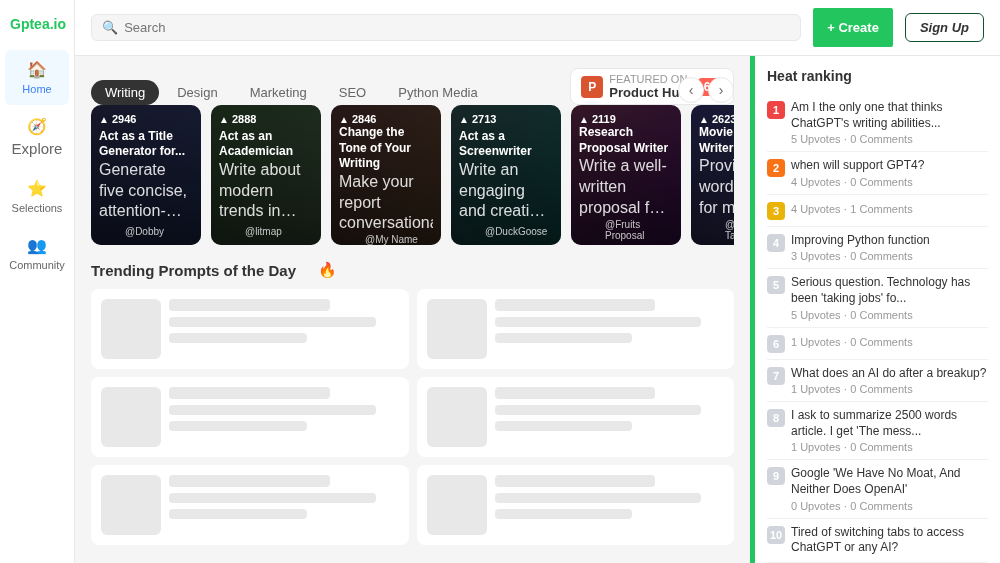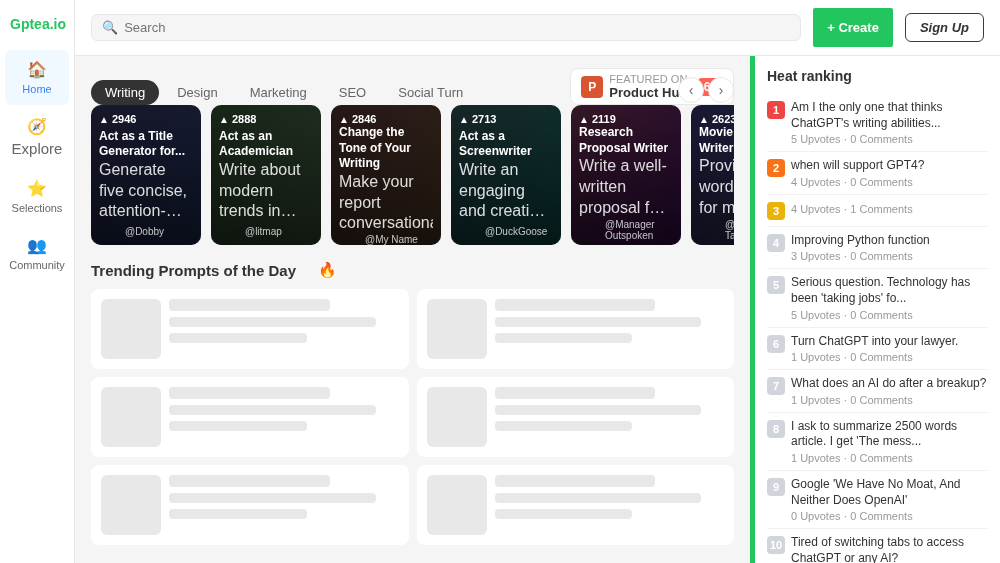--- a/index.html
+++ b/index.html
@@ -115,21 +115,21 @@
 
   <div class="content">
     <div class="main-content">
 
       <div class="filter-tabs">
         <div id="filter-tab-list" style="display: flex; gap: 4px; flex-wrap: nowrap;">
             <button class="filter-tab active">Writing</button>
             <button class="filter-tab">Design</button>
             <button class="filter-tab">Marketing</button>
             <button class="filter-tab">SEO</button>
-            <button class="filter-tab">Social Turn</button>
+            <button class="filter-tab">Python Media</button>
           </div>
         <div class="ph-badge">
           <div class="ph-logo">P</div>
           <div>
             <div class="ph-text">FEATURED ON</div>
             <div class="ph-title">Product Hunt</div>
           </div>
           <div class="ph-count">60</div>
         </div>
       </div>
@@ -200,21 +200,21 @@
     <div class="card-overlay"></div>
     <div class="card-content">
       <div class="card-votes">
         <span class="card-votes-icon">▲</span>
         <span>2119</span>
       </div>
       <div>
         <div class="card-title">Research Proposal Writer</div>
         <div class="card-desc">Write a well-written proposal for a provided research topic</div>
       </div>
-      <div class="card-author">@Manager Outspoken</div>
+      <div class="card-author">@Fruits Proposal</div>
     </div>
   </div>
             <div class="card" style="background: linear-gradient(135deg, rgb(26, 26, 58) 0%, rgb(42, 42, 74) 100%);">
     <div class="card-overlay"></div>
     <div class="card-content">
       <div class="card-votes">
         <span class="card-votes-icon">▲</span>
         <span>2623</span>
       </div>
       <div>
@@ -329,21 +329,20 @@
           <div class="heat-item">
     <div class="heat-rank heat-rank-rest">5</div>
     <div class="heat-item-text">
       <div class="heat-item-title">Serious question. Technology has been 'taking jobs' fo...</div>
       <div class="heat-item-meta">5 Upvotes · 0 Comments</div>
     </div>
   </div>
           <div class="heat-item">
     <div class="heat-rank heat-rank-rest">6</div>
     <div class="heat-item-text">
-      <div class="heat-item-title">Turn ChatGPT into your lawyer.</div>
       <div class="heat-item-meta">1 Upvotes · 0 Comments</div>
     </div>
   </div>
           <div class="heat-item">
     <div class="heat-rank heat-rank-rest">7</div>
     <div class="heat-item-text">
       <div class="heat-item-title">What does an AI do after a breakup?</div>
       <div class="heat-item-meta">1 Upvotes · 0 Comments</div>
     </div>
   </div>

